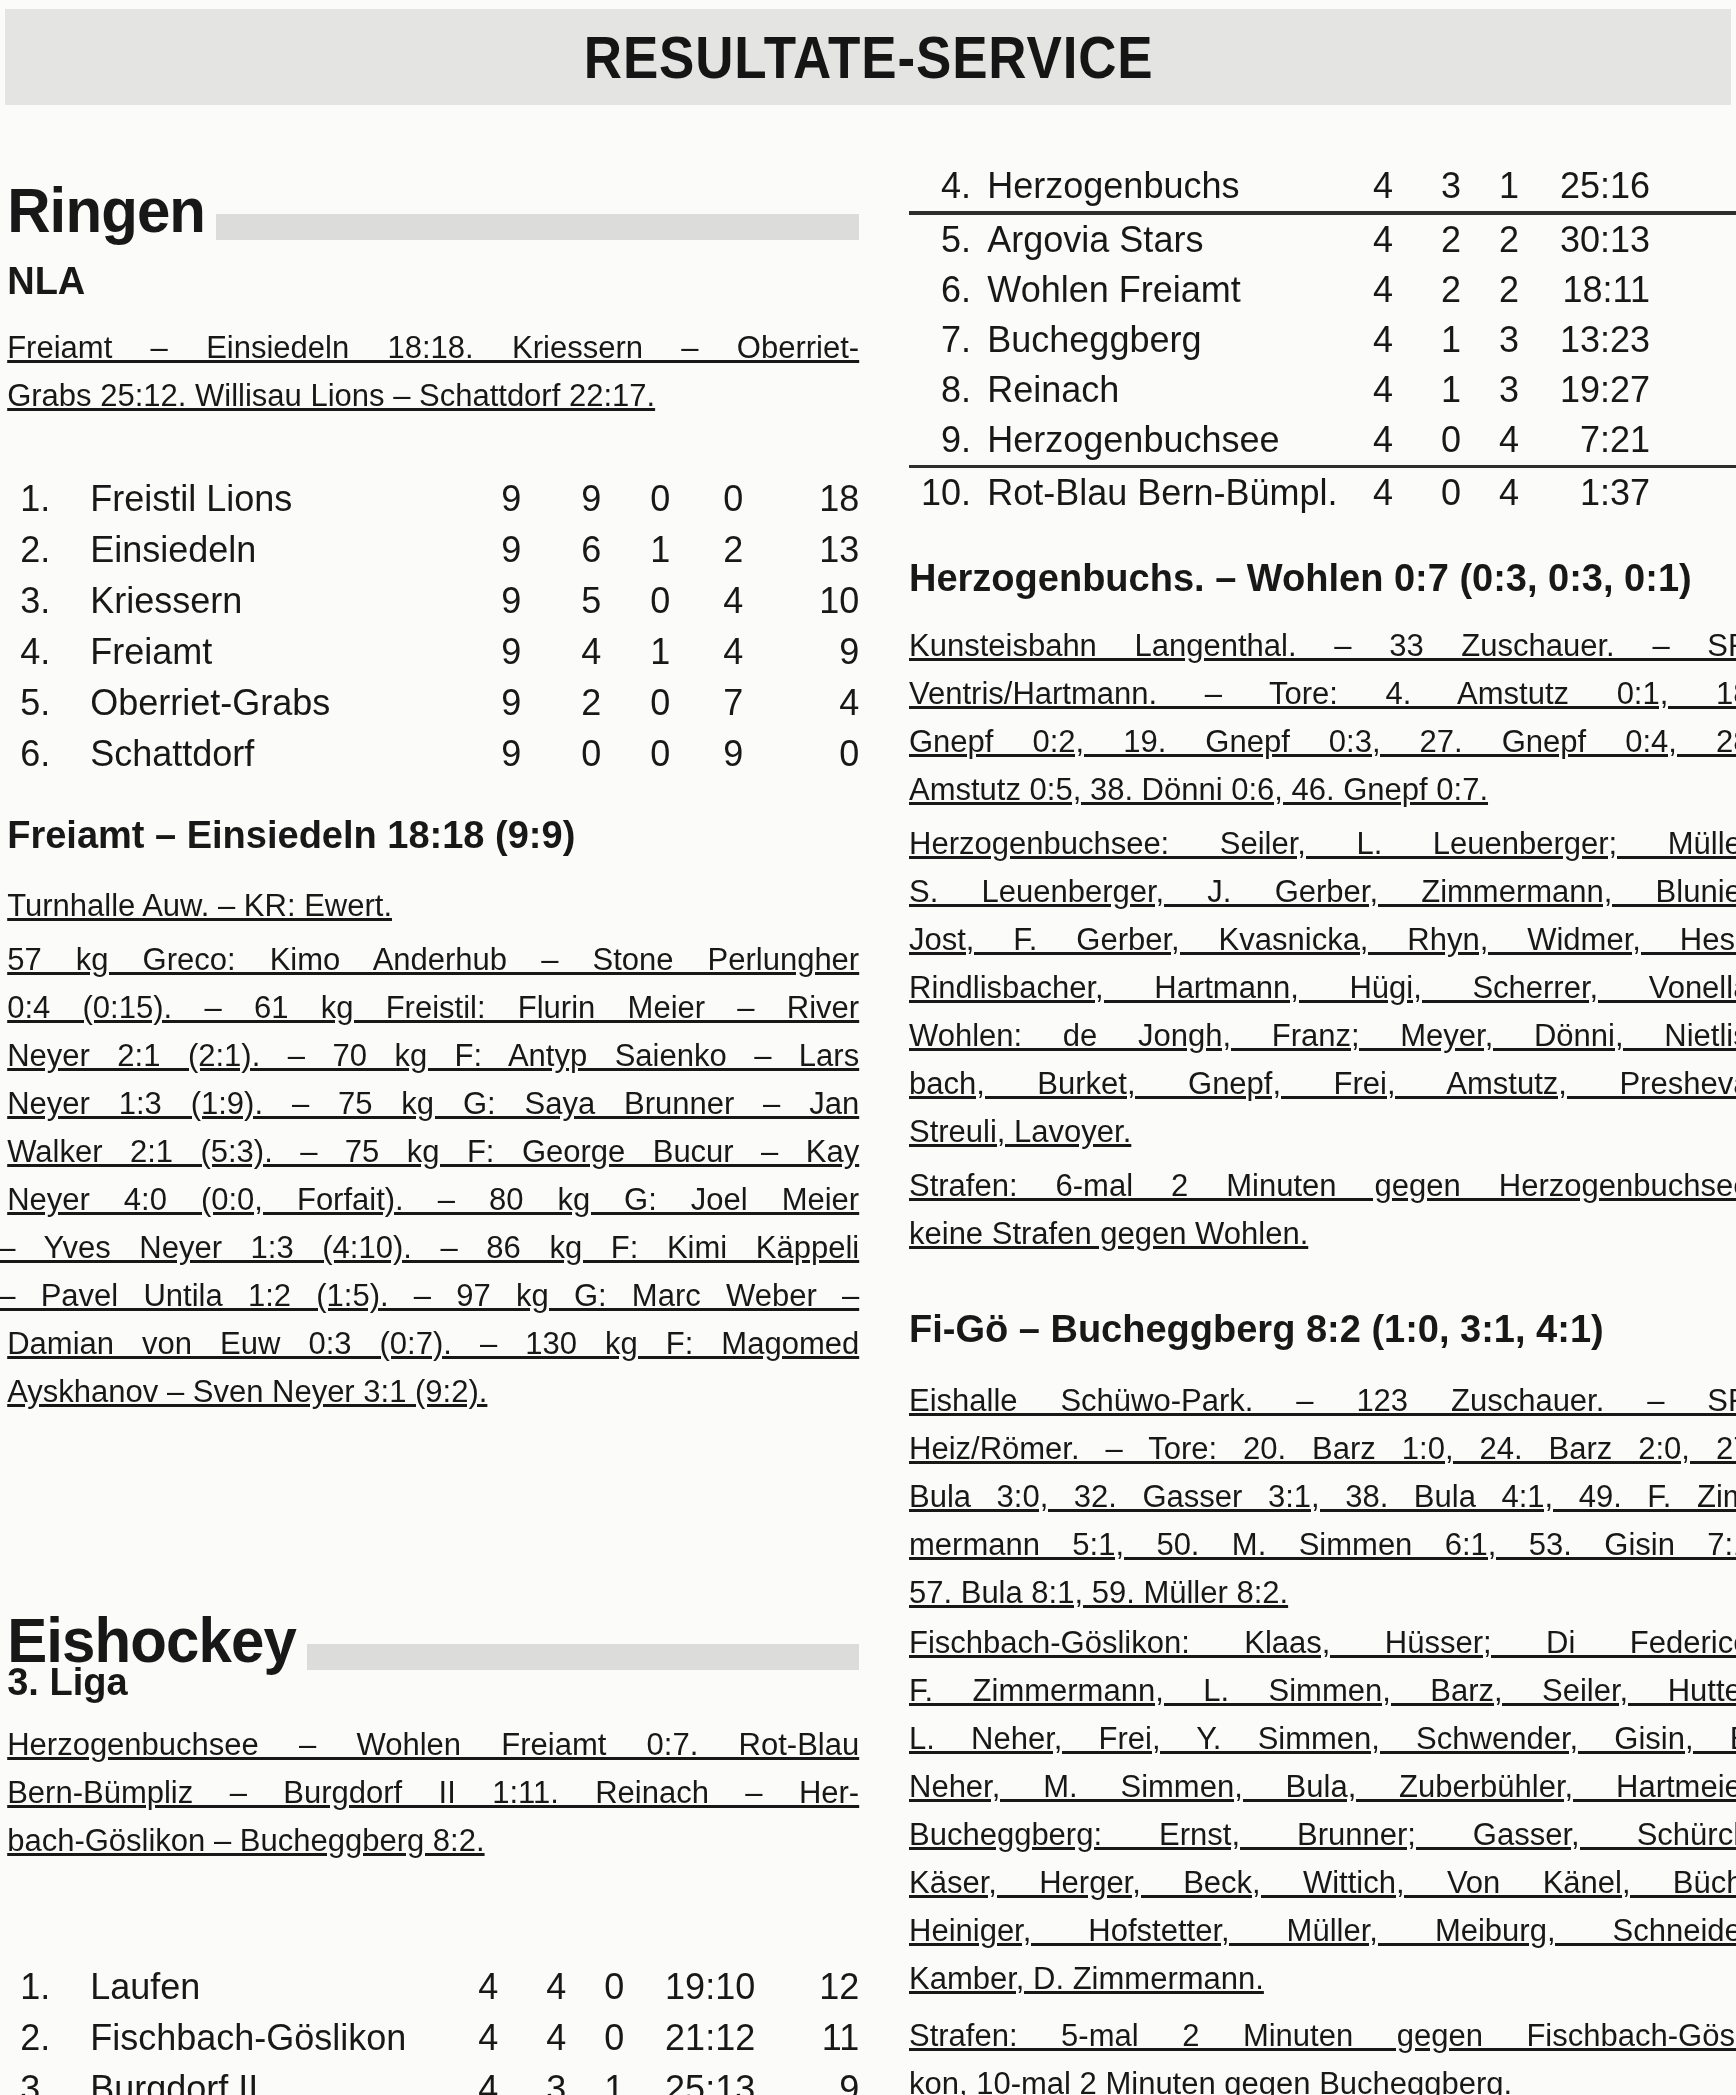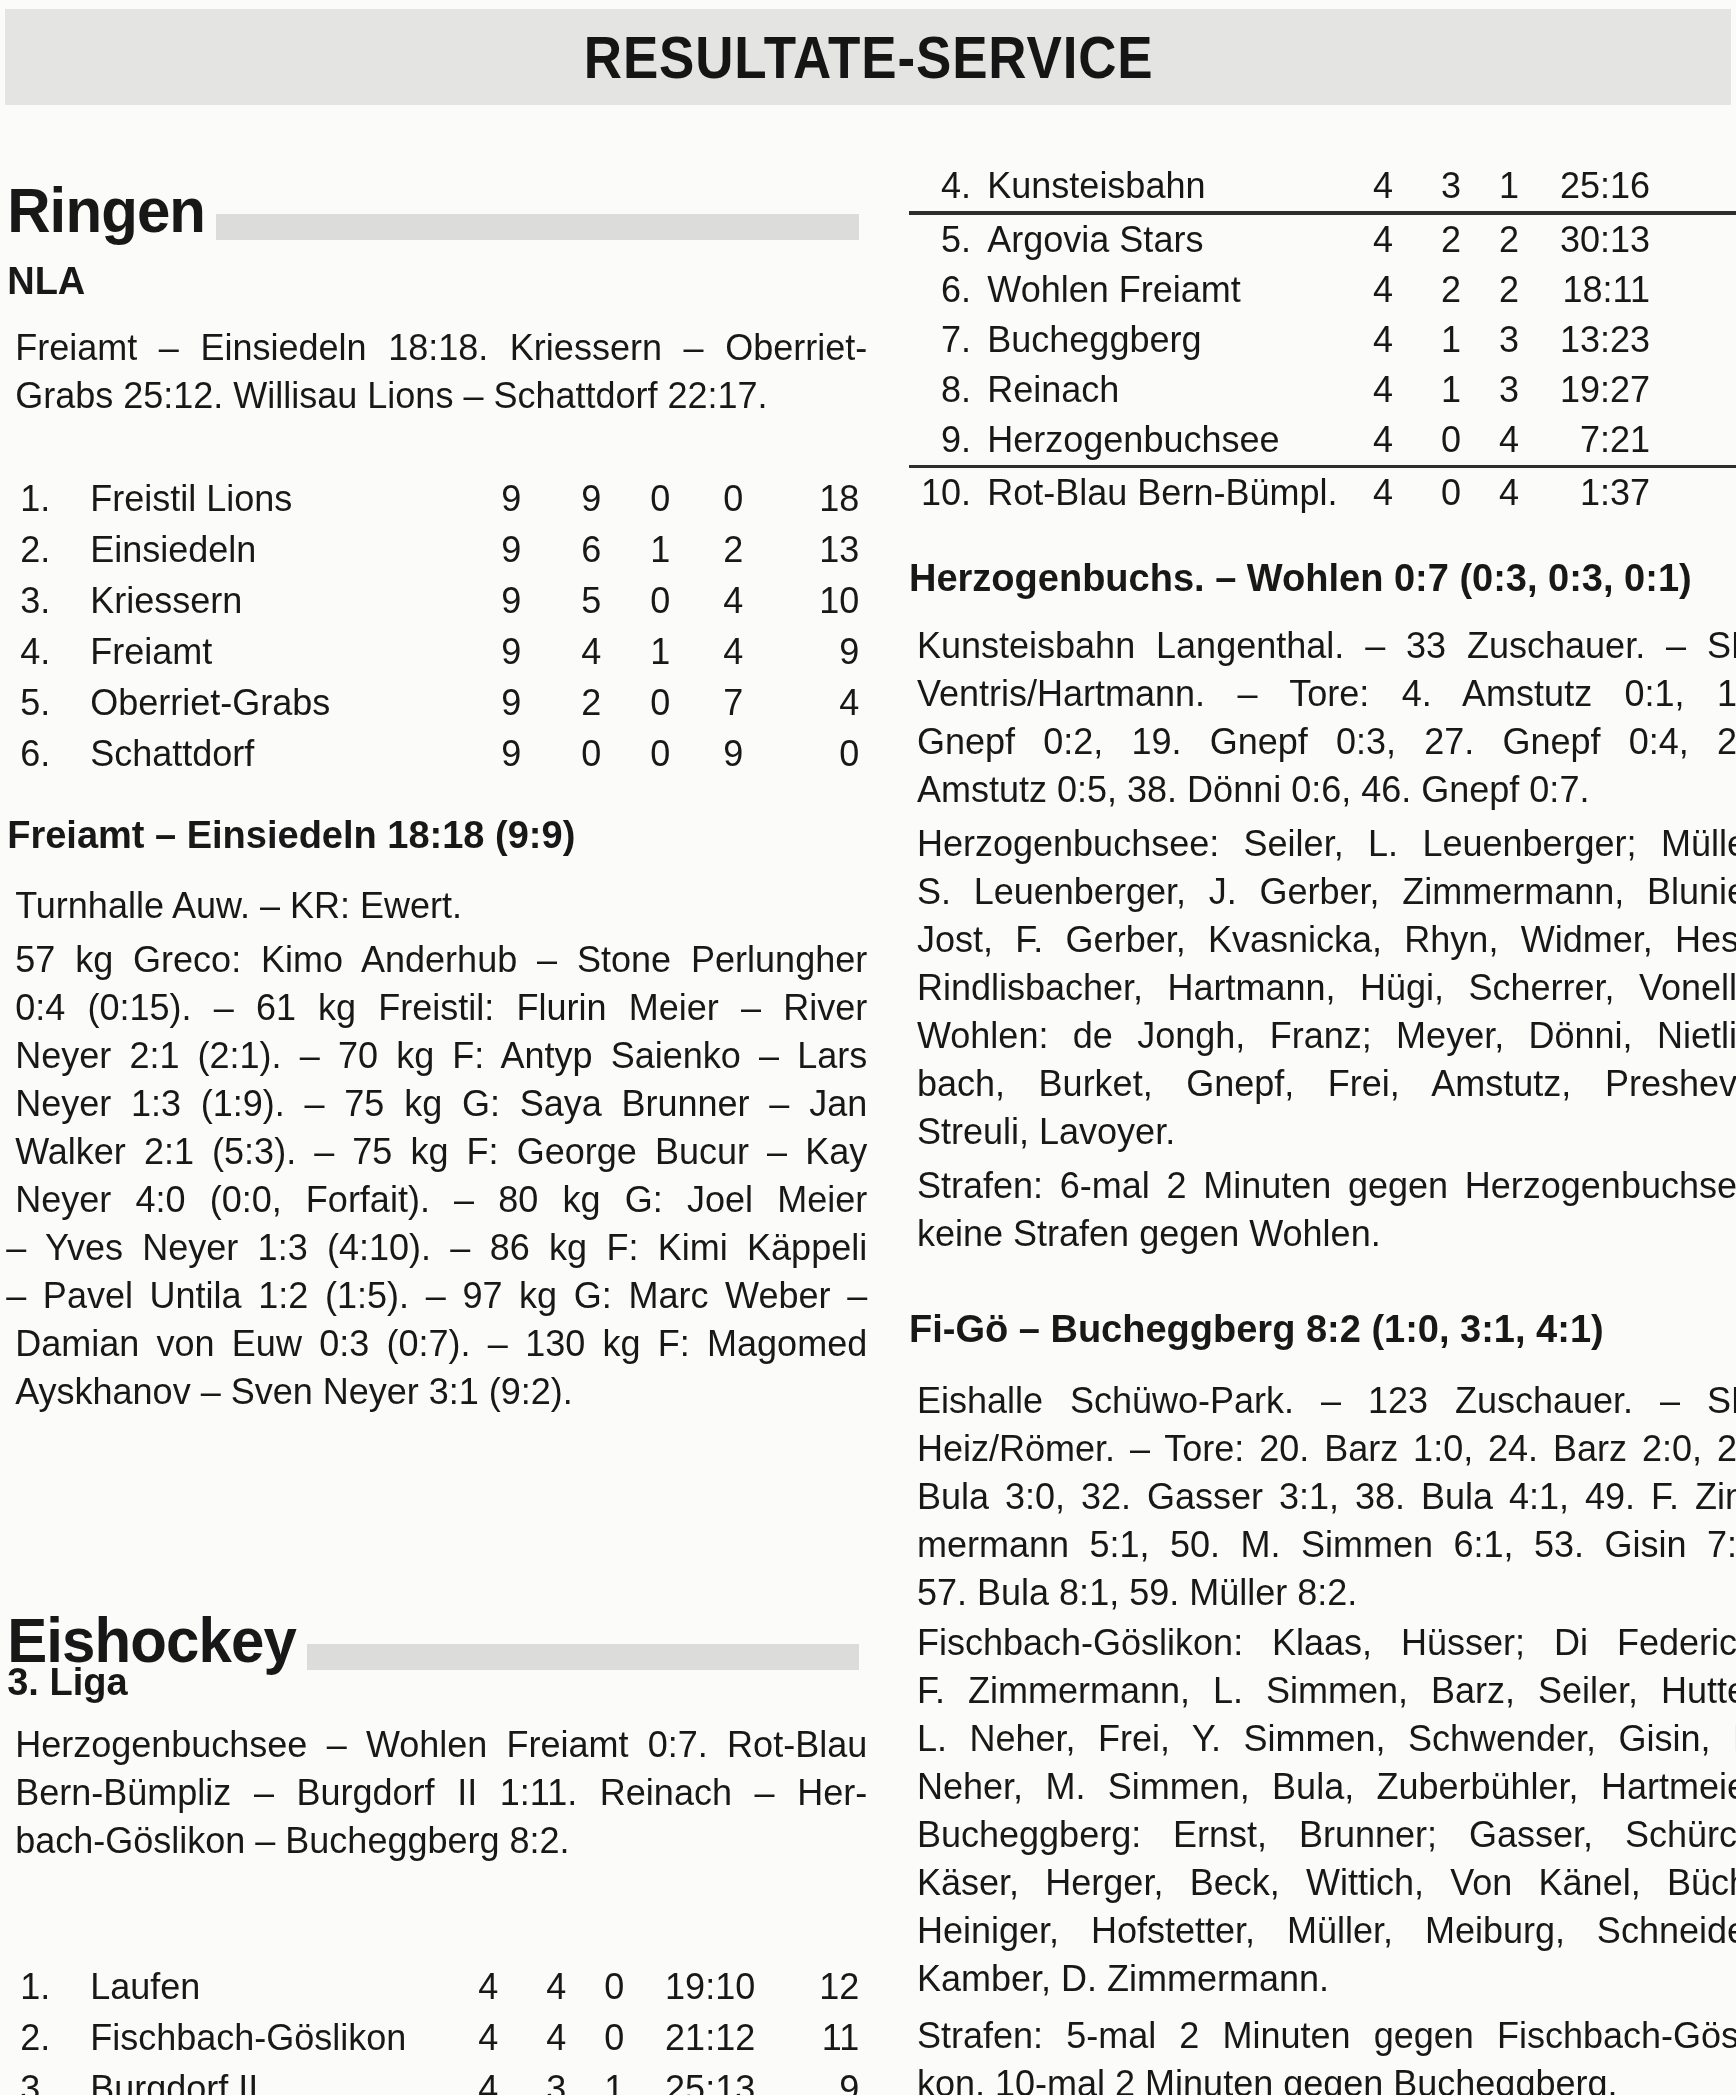--- a/index.html
+++ b/index.html
@@ -22,21 +22,21 @@
   .sec-head{
     position:absolute;left:0;width:100%;height:63px;
     display:flex;align-items:flex-end;
   }
   .sec-head .txt{
     font-size:60px;font-weight:bold;line-height:1;letter-spacing:-0.9px;
     white-space:nowrap;transform:scaleY(1.04);transform-origin:bottom left;
   }
   .sec-head .bar{flex:1;height:26px;background:#dcdcdb;margin-left:11px;margin-bottom:1.8px;}
   .sub-head{position:absolute;left:0;font-size:38px;font-weight:bold;line-height:1.15;white-space:nowrap;}
-  .para{position:absolute;left:8px;width:100%;font-size:36px;line-height:48px;}
+  .para{position:absolute;left:0;width:100%;font-size:31px;line-height:48px;text-decoration:underline;}
   .ln{text-align:justify;text-align-last:justify;}
   .ln.last{text-align-last:left;}
   .ln.hang{margin-left:-9px;}
   .tb{position:absolute;left:0;width:100%;font-size:36px;}
   .trow{display:flex;align-items:baseline;height:51px;line-height:51px;}
   .rk{flex:none;width:43px;text-align:right;}
   .tm{flex:1;margin-left:40px;white-space:nowrap;}
   .tn,.pt{flex:none;text-align:right;}
   
   .tbl-r .c0{width:54px}.tbl-r .c1{width:80px}.tbl-r .c2{width:69px}.tbl-r .c3{width:73px}.tbl-r .pt{width:116px}
@@ -188,21 +188,21 @@
       </div>
     </div>
 
 </div>
 
 <div class="col col-right">
 
   <div class="tb tbl-h tbl-right" style="top:161px">
       <div class="trow">
         <span class="rk">4.</span>
-        <span class="tm">Kunsteisbahn</span>
+        <span class="tm">Herzogenbuchs</span>
         <span class="tn c0">4</span>
         <span class="tn c1">3</span>
         <span class="tn c2">1</span>
         <span class="tn c3">25:16</span>
         <span class="pt">8</span>
       </div>
       <div class="trule"></div>
       <div class="trow">
         <span class="rk">5.</span>
         <span class="tm">Argovia Stars</span>

